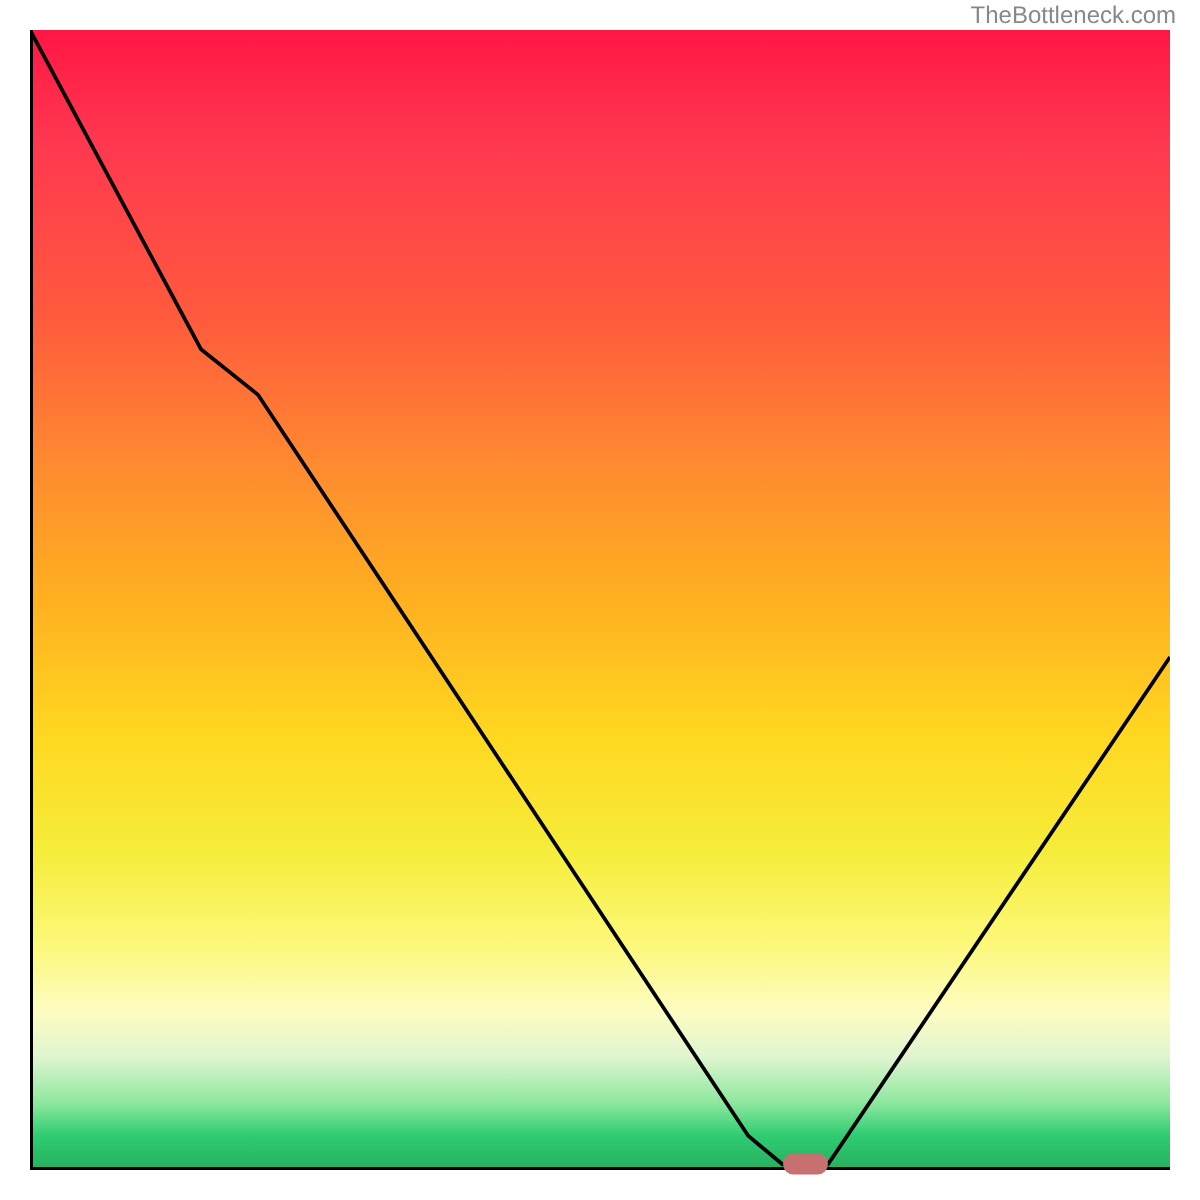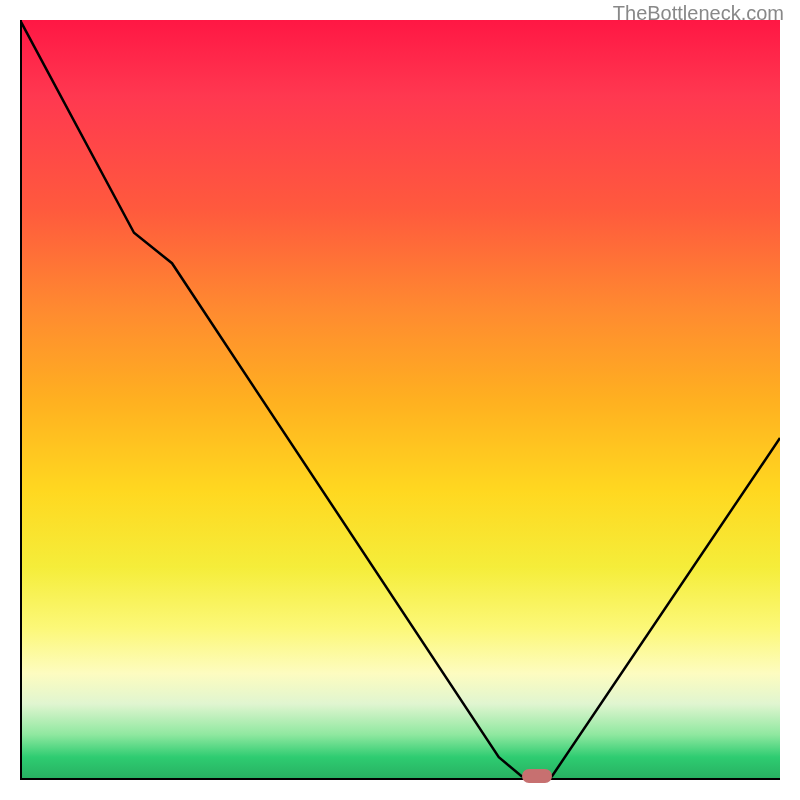--- a/index.html
+++ b/index.html
@@ -42,21 +42,21 @@
 .marker {
   position: absolute;
   width: 30px; height: 14px;
   background: #c77070;
   border-radius: 8px;
 }
 .watermark {
   position: absolute;
   top: 2px; right: 16px;
   color: #888;
-  font-size: 20px;
+  font-size: 16px;
   font-family: Arial, sans-serif;
 }
 </style>
 </head>
 <body>
 
 <div class="watermark">TheBottleneck.com</div>
 
 <div class="chart-area"></div>
 

